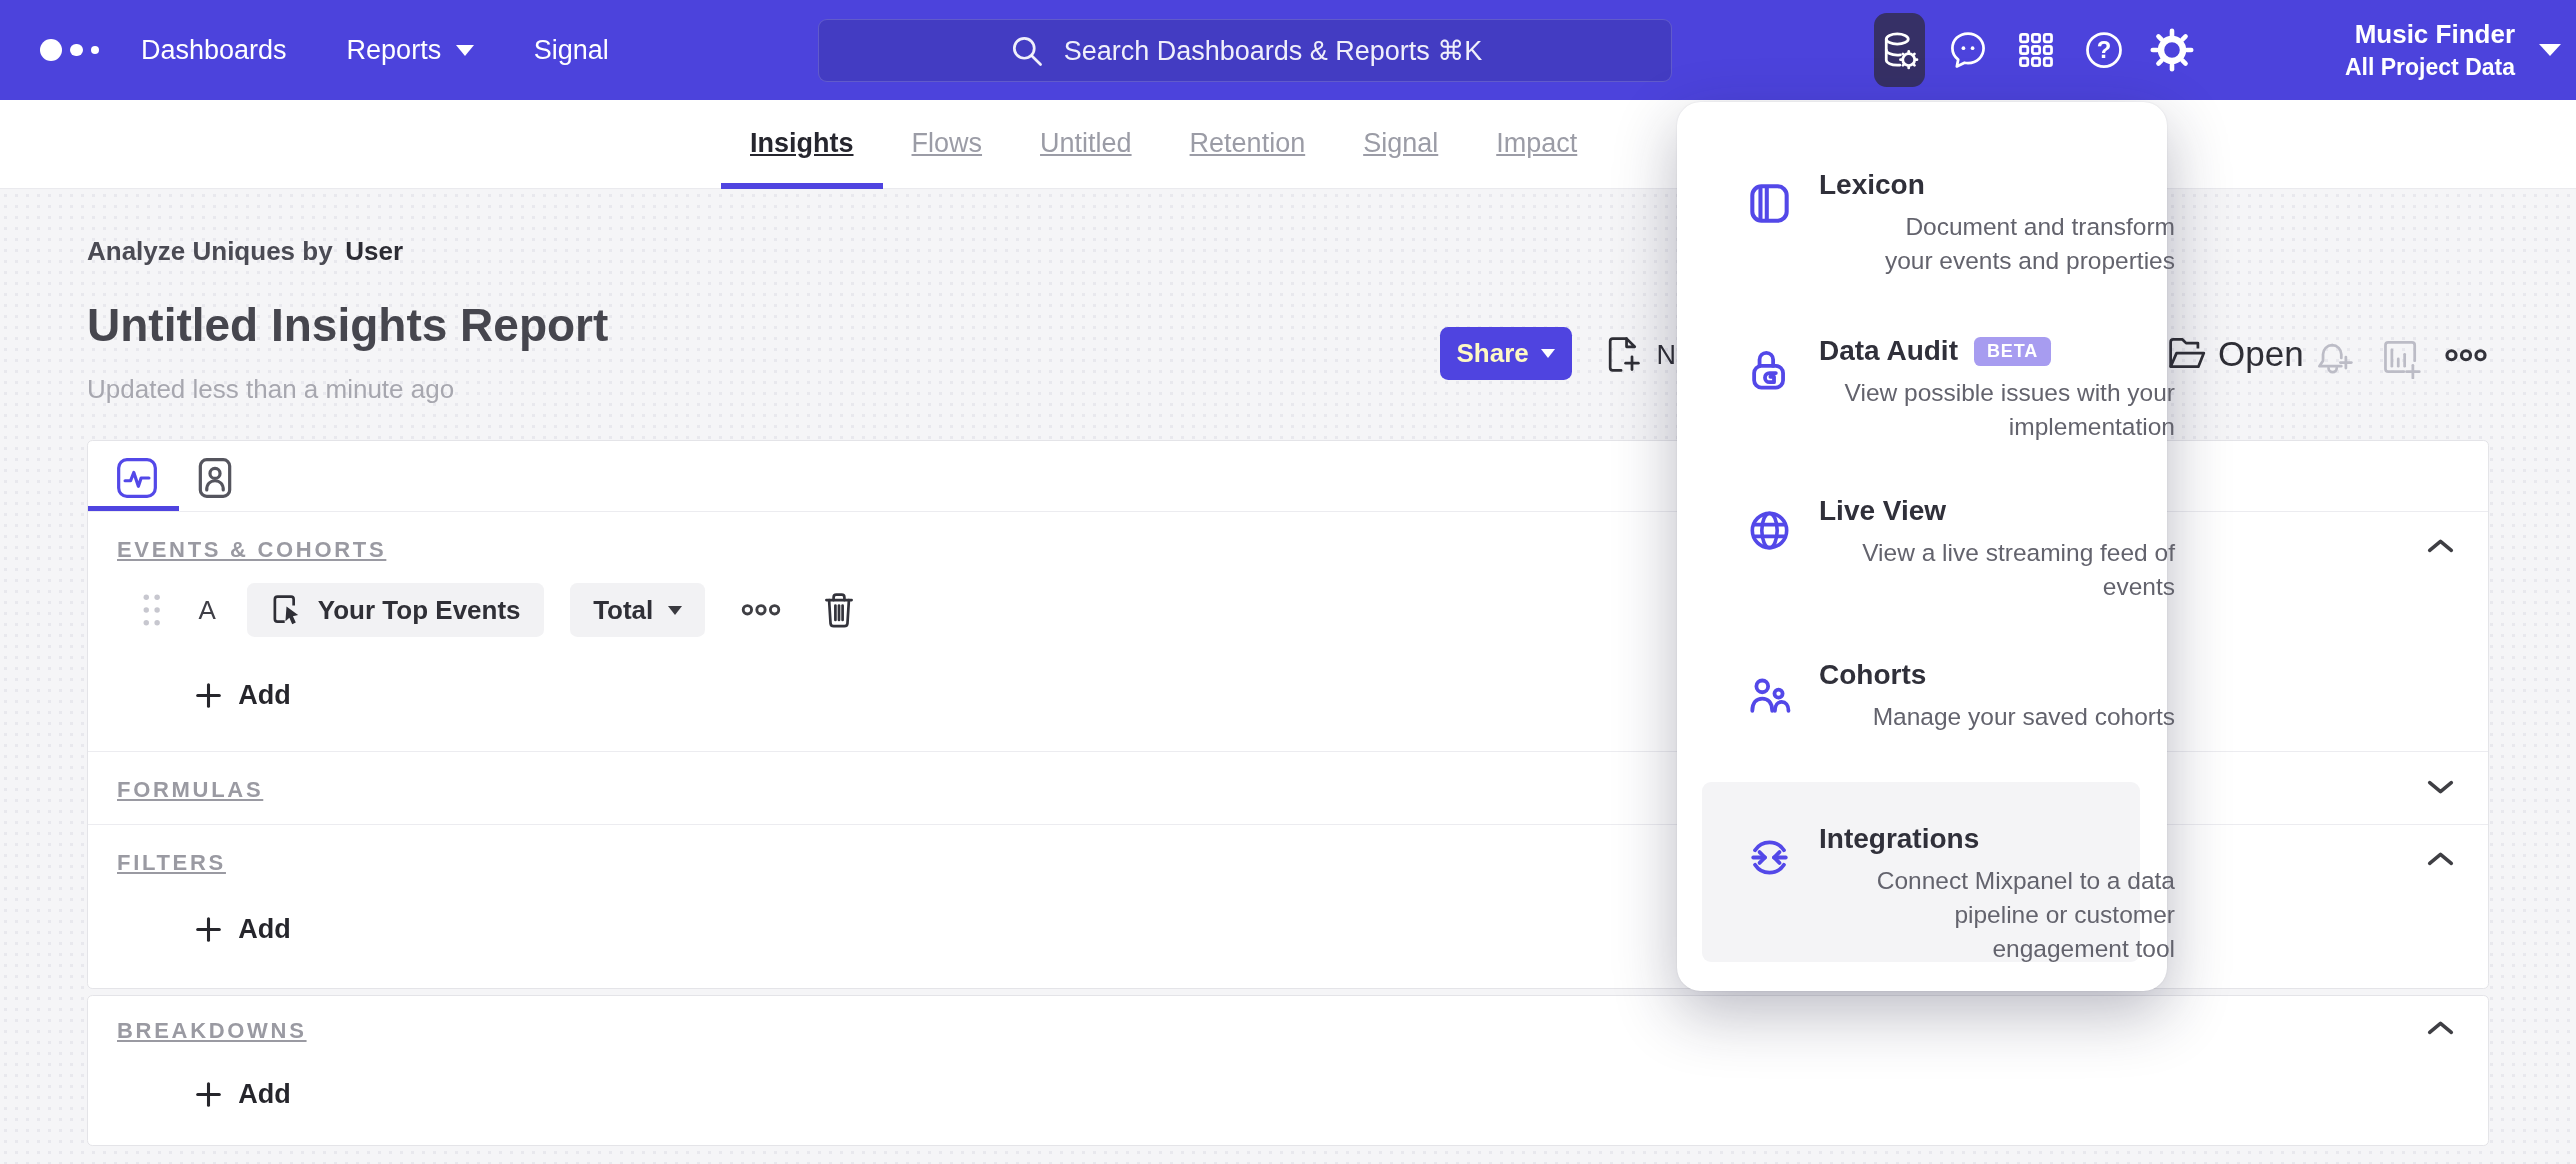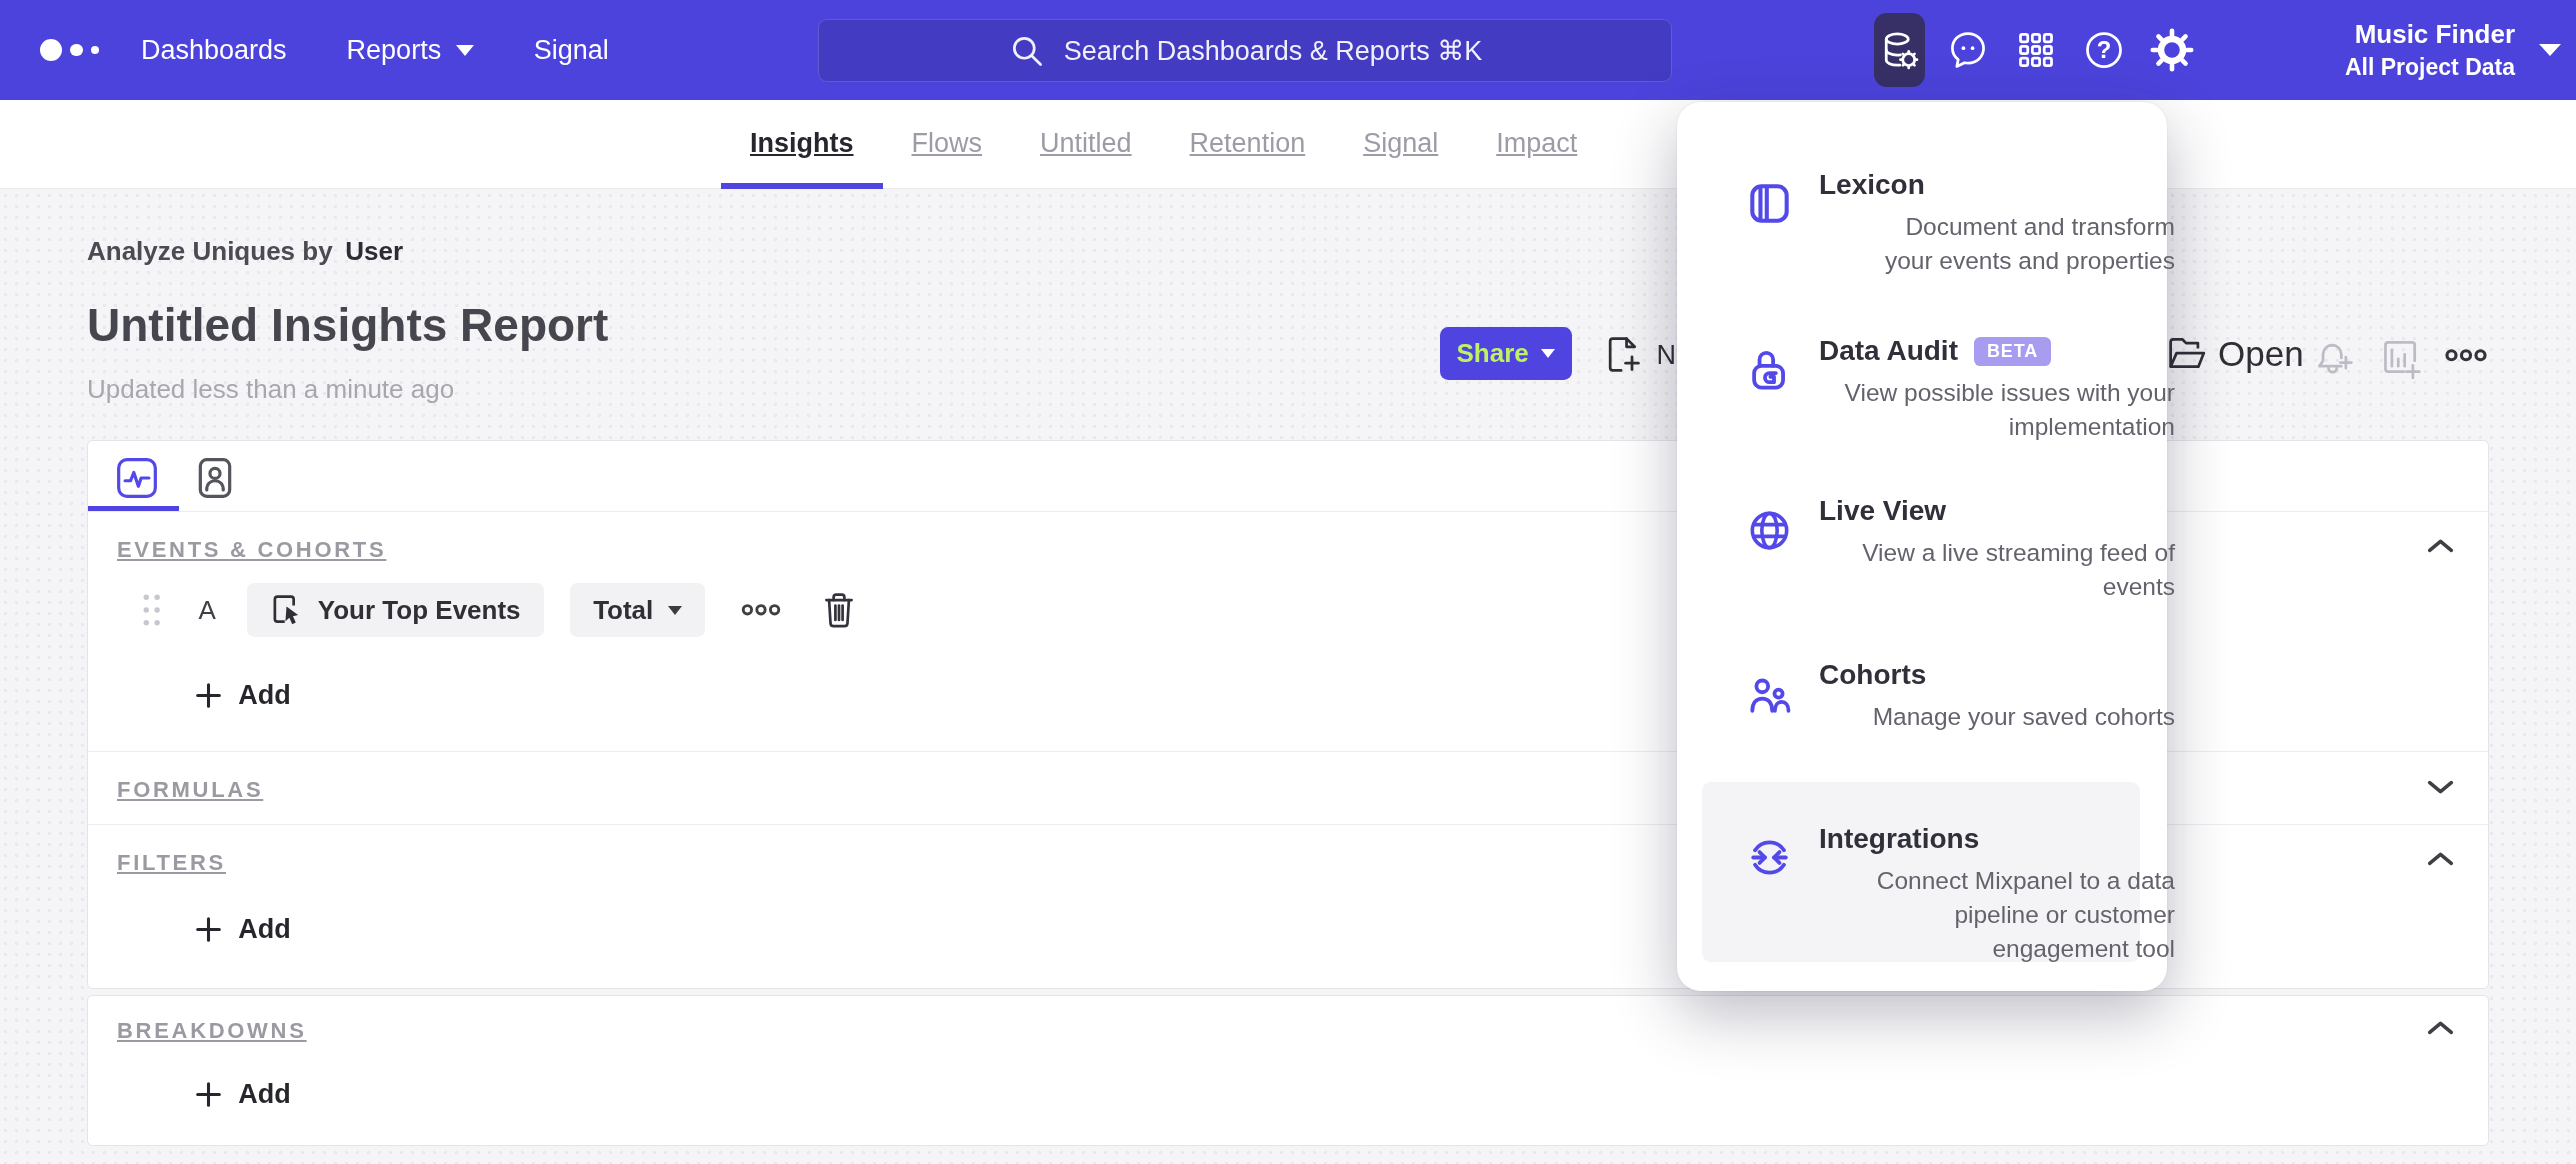--- a/index.html
+++ b/index.html
@@ -37,21 +37,21 @@
     background-color:#f5f5f7;
     background-image:radial-gradient(circle, rgba(120,120,150,0.10) 1.8px, transparent 1.8px);
     background-size:11px 11px; }
 
   .context-line { position:absolute; left:87px; top:236px; font-size:26px; color:#4b4b54; font-weight:600; }
   .context-line .ctx-val { color:#2c2c34; font-weight:700; margin-left:12.7px; }
   .report-title { position:absolute; left:87px; top:298px; font-size:46px; font-weight:700; color:#46464e; }
   .updated { position:absolute; left:87px; top:374px; font-size:26px; color:#a7a7af; }
 
   
-  .share-btn { position:absolute; left:1440px; top:327px; width:132px; height:53px; background:#4f44e0; border-radius:8.2px; display:flex; align-items:center; justify-content:center; gap:12.7px; color:#bef264; font-size:26px; font-weight:600; cursor:pointer; }
+  .share-btn { position:absolute; left:1440px; top:327px; width:132px; height:53px; background:#4f44e0; border-radius:8.2px; display:flex; align-items:center; justify-content:center; gap:12.7px; color:#fef9c3; font-size:26px; font-weight:600; cursor:pointer; }
   .share-btn .caret { border-left-width:7.3px; border-right-width:7.3px; border-top-width:9px; }
   .new-action { position:absolute; left:1602px; top:334px; display:flex; align-items:center; gap:14.5px; color:#2f2f36; font-size:27px; font-weight:500; cursor:pointer; }
   .open-action { position:absolute; left:2166px; top:334px; display:flex; align-items:center; gap:10px; color:#2f2f36; font-size:35px; font-weight:500; cursor:pointer; }
   .hdr-icon { position:absolute; top:337px; }
   .bell-pos { left:2313px; } .chartplus-pos { left:2380px; } .more-pos { left:2444px; top:348px; }
 
   
   .card { position:absolute; background:#fff; border:0.9px solid #e4e4e8; border-radius:5.4px; }
   .card-a { left:87px; top:440px; width:2402px; height:549px; }
   .card-b { left:87px; top:995px; width:2402px; height:151px; }

